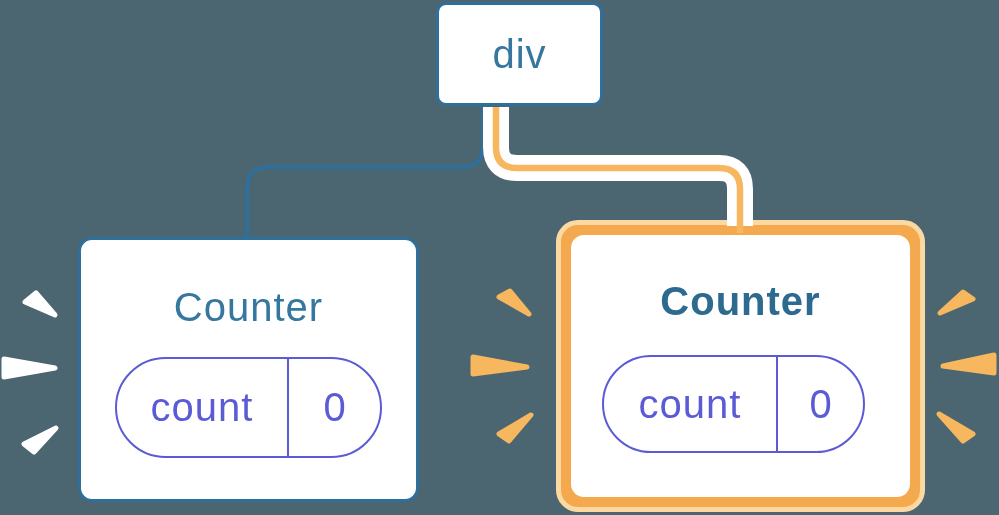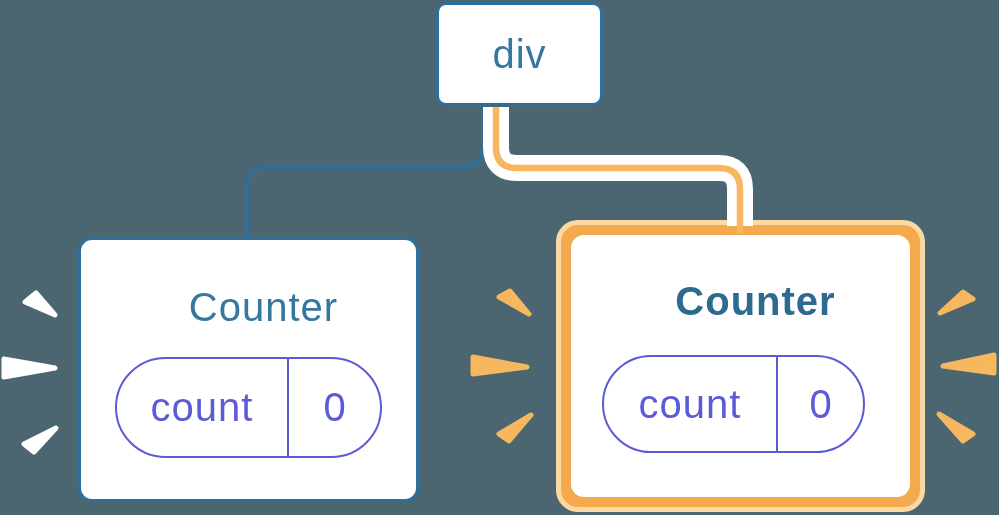--- a/index.html
+++ b/index.html
@@ -63,21 +63,20 @@
   .card-right-inner {
     position: absolute; left: 10px; top: 10px; right: 10px; bottom: 10px;
     background: var(--c-card-bg);
     border-radius: 13px;
   }
 
   .card-title {
     position: absolute; left: 0; width: 100%;
     text-align: center; line-height: 50px; font-size: 40px;
     letter-spacing: 1px;
-    padding-left: 15px;
   }
   .card-title.regular { top: 42px; color: var(--c-blue-text); font-weight: 500; }
   .card-title.bold    { top: 41px; color: var(--c-blue-text-bold); font-weight: 700; }
 
   .pill {
     position: absolute; box-sizing: border-box;
     background: var(--c-card-bg);
     border: 2.5px solid var(--c-purple);
     border-radius: 51px;
     display: flex; align-items: stretch;

